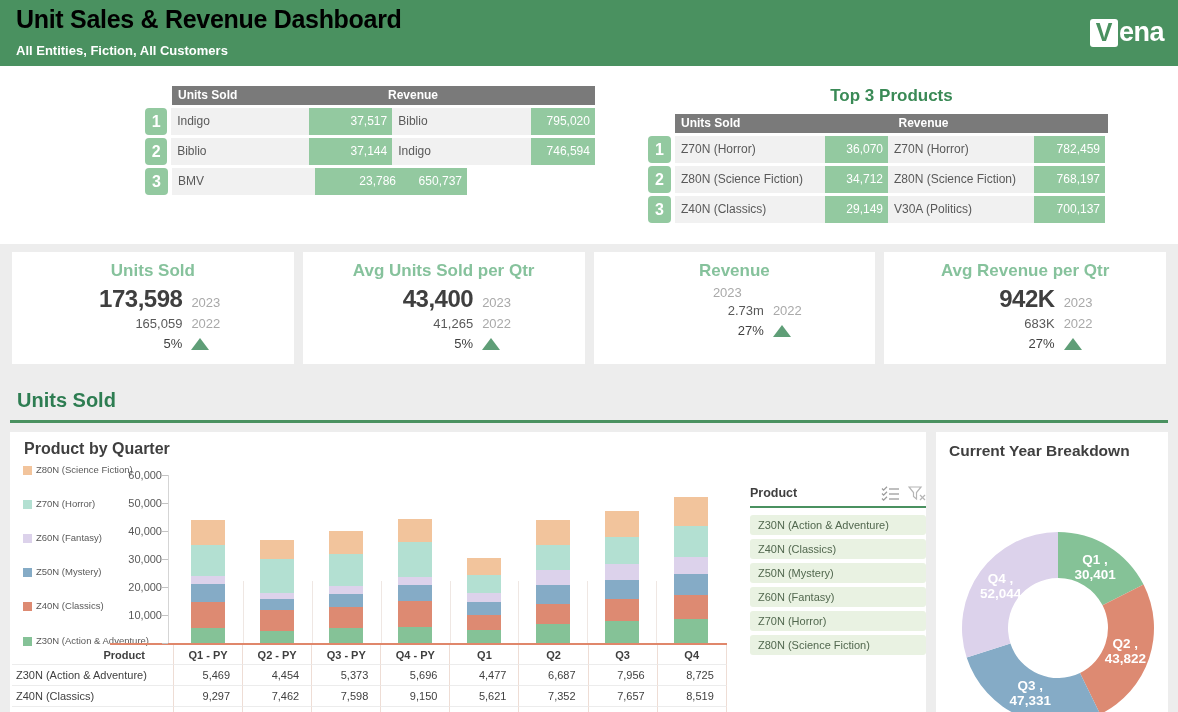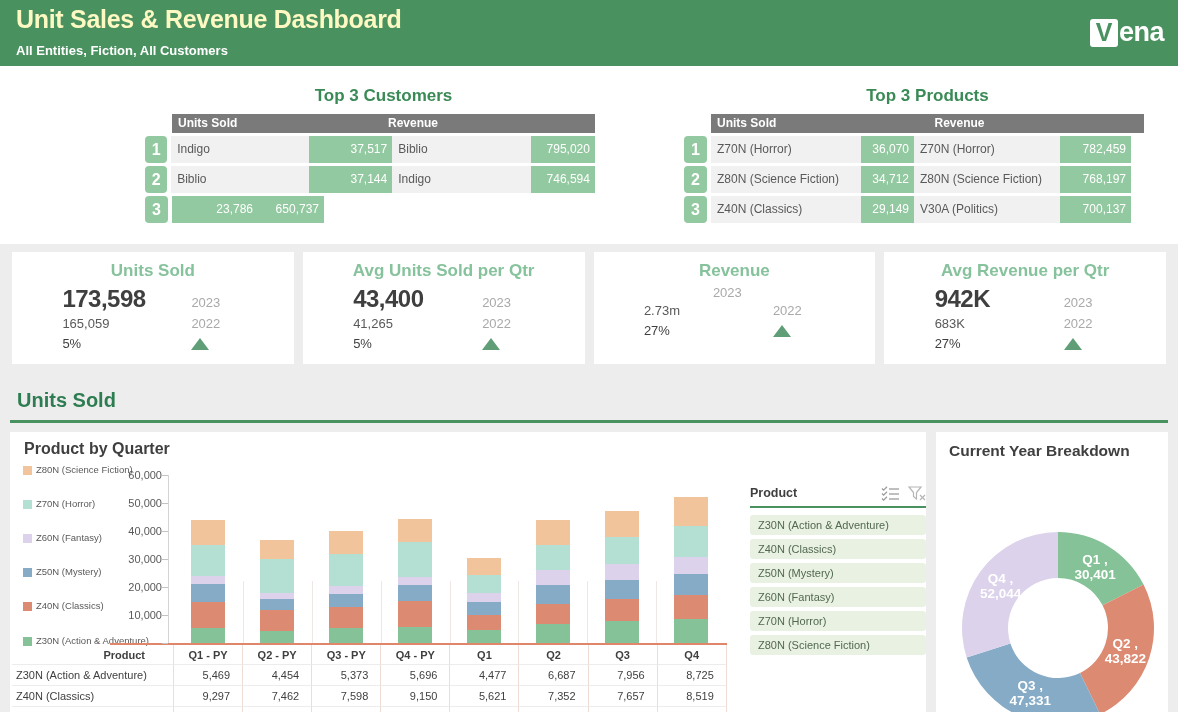--- a/index.html
+++ b/index.html
@@ -1,54 +1,54 @@
 <!DOCTYPE html>
 <html><head>
 <meta charset="utf-8">
 <style>
   * { margin:0; padding:0; box-sizing:border-box; }
   html,body { width:1178px; height:712px; overflow:hidden; background:#ededed;
               font-family:"Liberation Sans", sans-serif; position:relative; }
 
   
   .banner { position:absolute; left:0; top:0; width:1178px; height:66px; background:#4a9160; }
-  .banner h1 { position:absolute; left:16px; top:5px; color:#fef9c3; font-size:25px; font-weight:bold; letter-spacing:-0.3px; }
+  .banner h1 { position:absolute; left:16px; top:5px; color:#000000; font-size:25px; font-weight:bold; letter-spacing:-0.3px; }
   .banner .sub { position:absolute; left:16px; top:43px; color:#fff; font-size:13px; font-weight:bold; }
   .logo { position:absolute; right:14px; top:17px; display:flex; align-items:center; }
   .logo .vbox { width:28px; height:28px; background:#fff; border-radius:3px; color:#4a9160;
                 font-size:25px; font-weight:bold; text-align:center; line-height:27px; }
   .logo .rest { color:#fff; font-size:27px; font-weight:bold; letter-spacing:-0.5px; margin-left:1px; }
 
   
   .tables-band { position:absolute; left:0; top:66px; width:1178px; height:178px; background:#fff; }
   .t3 { position:absolute; top:20px; }
   .t3.cust { left:145px; width:450px; }
-  .t3.prod { left:648px; width:460px;margin-left:36px; }
+  .t3.prod { left:648px; width:460px; }
   .t3-title { text-align:center; font-size:17px; font-weight:bold; color:#3a8a56; margin-bottom:8px; }
   .t3.cust .t3-title, .t3.prod .t3-title { margin-left:27px; }
   .t3-head { display:flex; height:19px; background:#7a7a7a; margin-left:27px; }
   .t3-head span { color:#fff; font-size:12px; font-weight:bold; line-height:19px; padding-left:6px; }
   .t3-row { display:flex; height:27px; margin-top:3px; }
   .t3-badge { width:23px; height:27px; margin-right:4px; background:#93c9a0; border-radius:4px;
               color:#fff; font-size:16px; font-weight:bold; text-align:center; line-height:27px; }
   .t3-name { background:#f1f1f1; color:#595959; font-size:12px; line-height:27px; padding-left:6px;
              white-space:nowrap; overflow:hidden; }
   .t3-val  { background:#93c9a0; color:#fff; font-size:12px; line-height:27px; text-align:right; padding-right:5px; }
   .cust .n1{width:143px;} .cust .v1{width:86px;} .cust .n2{width:144px;} .cust .v2{width:66px;}
   .cust .h1{width:210px;} .cust .h2{width:210px;}
-  .prod .n1{width:150px;} .prod .v1{width:53px;} .prod .n2{width:146px;} .prod .v2{width:71px;}
+  .prod .n1{width:150px;} .prod .v1{width:63px;} .prod .n2{width:146px;} .prod .v2{width:71px;}
   .prod .h1{width:219px;} .prod .h2{width:217px;}
 
   
   .kpis { position:absolute; left:12px; top:252px; width:1154px; height:112px;
           display:grid; grid-template-columns:repeat(4,1fr); gap:9px; }
   .kpi { background:#fff; text-align:center; }
   .kpi-title { margin-top:9px; font-size:17px; font-weight:bold; color:#86c29c; }
   .kpi-line { display:flex; justify-content:center; align-items:baseline; }
-  .kpi-line .val { width:120px; text-align:left; }
+  .kpi-line .val { width:120px; text-align:right; }
   .kpi-line .yr  { width:52px; text-align:left; margin-left:9px; color:#a9a9a9; font-size:13px; }
   .kpi-main .val { font-size:24px; font-weight:bold; color:#3f3f3f; letter-spacing:-0.5px; }
   .kpi-main { margin-top:4px; }
   .kpi-prior .val { font-size:13px; color:#595959; }
   .kpi-prior { margin-top:3px; }
   .kpi-delta { margin-top:5px; align-items:center; }
   .kpi-delta .val { font-size:13px; color:#3f3f3f; }
   .kpi-delta .yr { display:flex; align-items:center; }
   .tri-up { width:0; height:0; border-left:9px solid transparent; border-right:9px solid transparent;
             border-bottom:12px solid #5f9e77; display:inline-block; }
@@ -111,41 +111,41 @@
   <div class="sub">All Entities, Fiction, All Customers</div>
   <div class="logo">
     <span class="vbox">V</span>
     <span class="rest">ena</span>
   </div>
 </div>
 
 <div class="tables-band">
 
   <div class="t3 cust">
-    <div class="t3-title">Top 3 Customers</div>
     <div class="t3-head">
       <span class="h1">Units Sold</span>
       <span class="h2">Revenue</span>
     </div>
     <div class="t3-row">
       <span class="t3-badge">1</span>
       <span class="t3-name n1">Indigo</span>
       <span class="t3-val v1">37,517</span>
       <span class="t3-name n2">Biblio</span>
       <span class="t3-val v2">795,020</span>
     </div>
     <div class="t3-row">
       <span class="t3-badge">2</span>
       <span class="t3-name n1">Biblio</span>
       <span class="t3-val v1">37,144</span>
       <span class="t3-name n2">Indigo</span>
       <span class="t3-val v2">746,594</span>
     </div>
     <div class="t3-row">
       <span class="t3-badge">3</span>
+      <span class="t3-name n1">BMV</span>
       <span class="t3-val v1">23,786</span>
       <span class="t3-val v2">650,737</span>
     </div>
   </div>
 
   <div class="t3 prod">
     <div class="t3-title">Top 3 Products</div>
     <div class="t3-head">
       <span class="h1">Units Sold</span>
       <span class="h2">Revenue</span>

